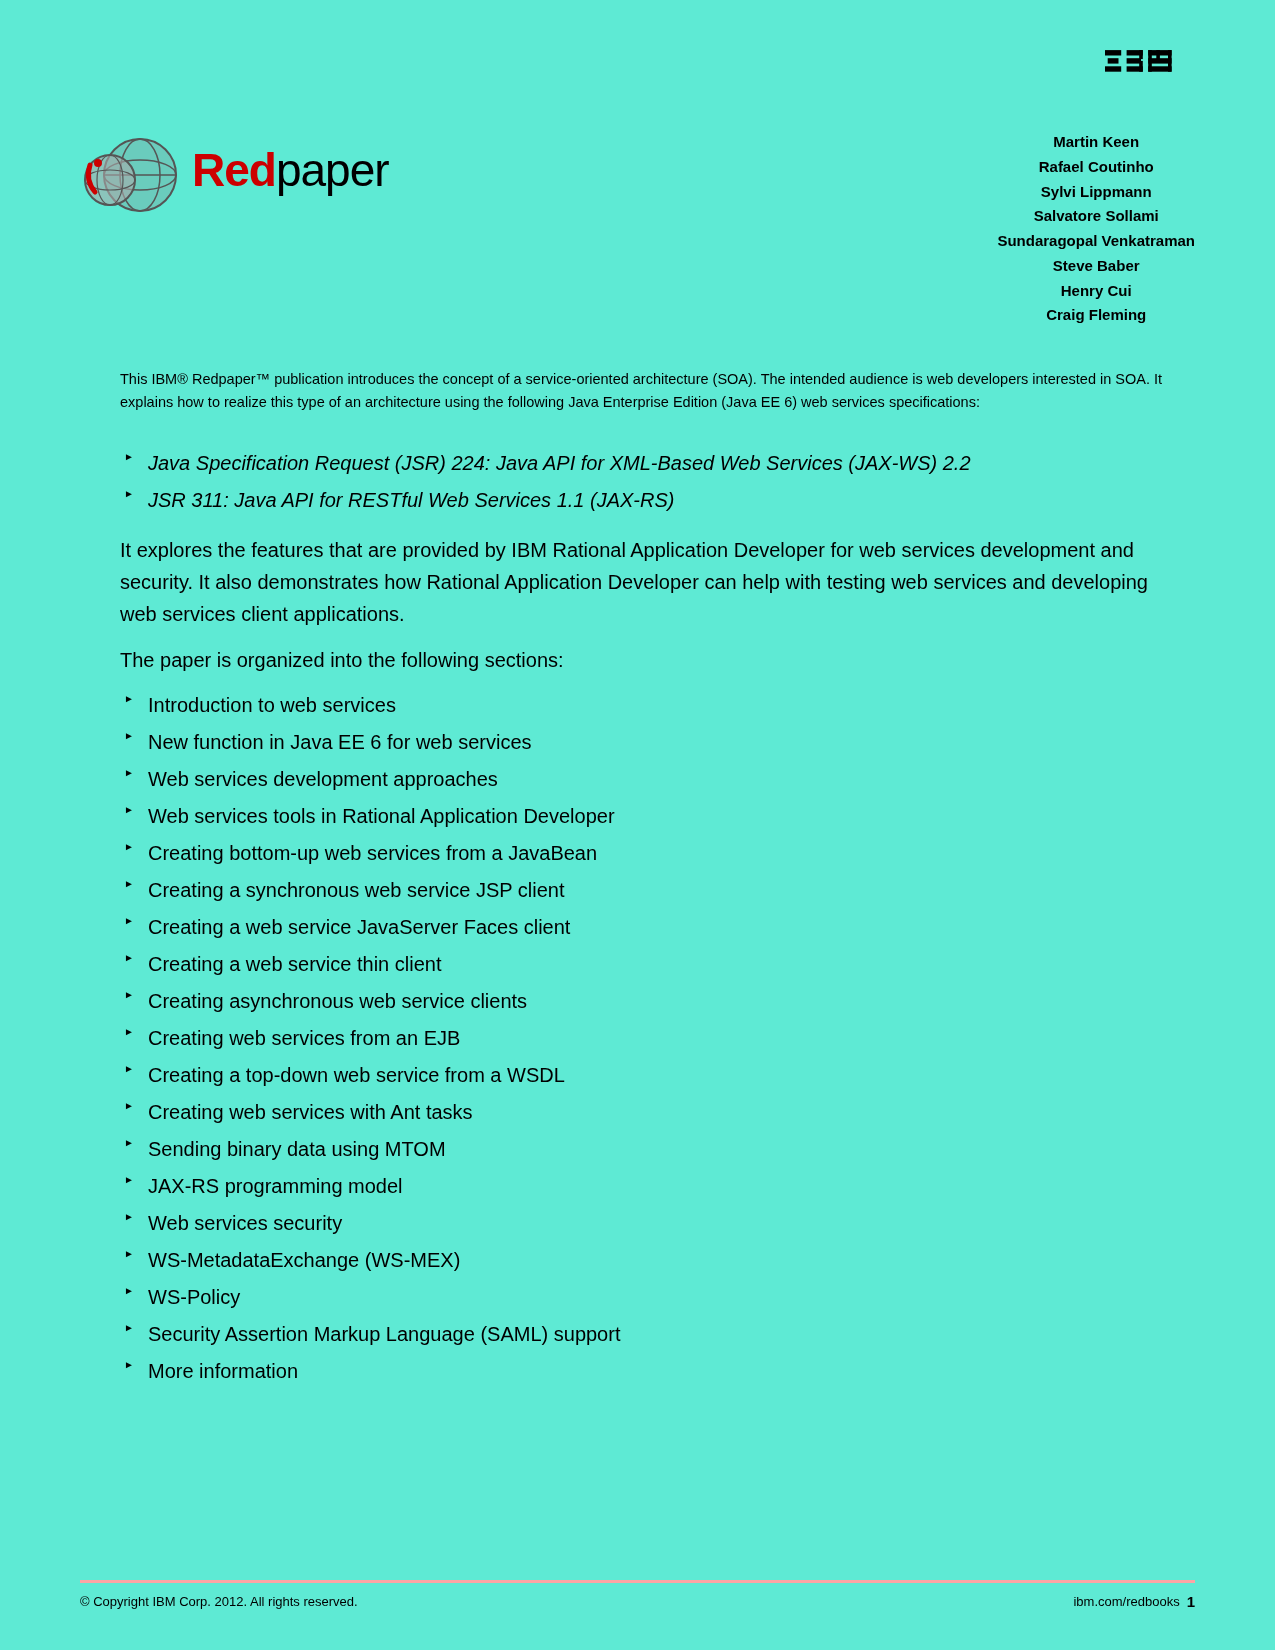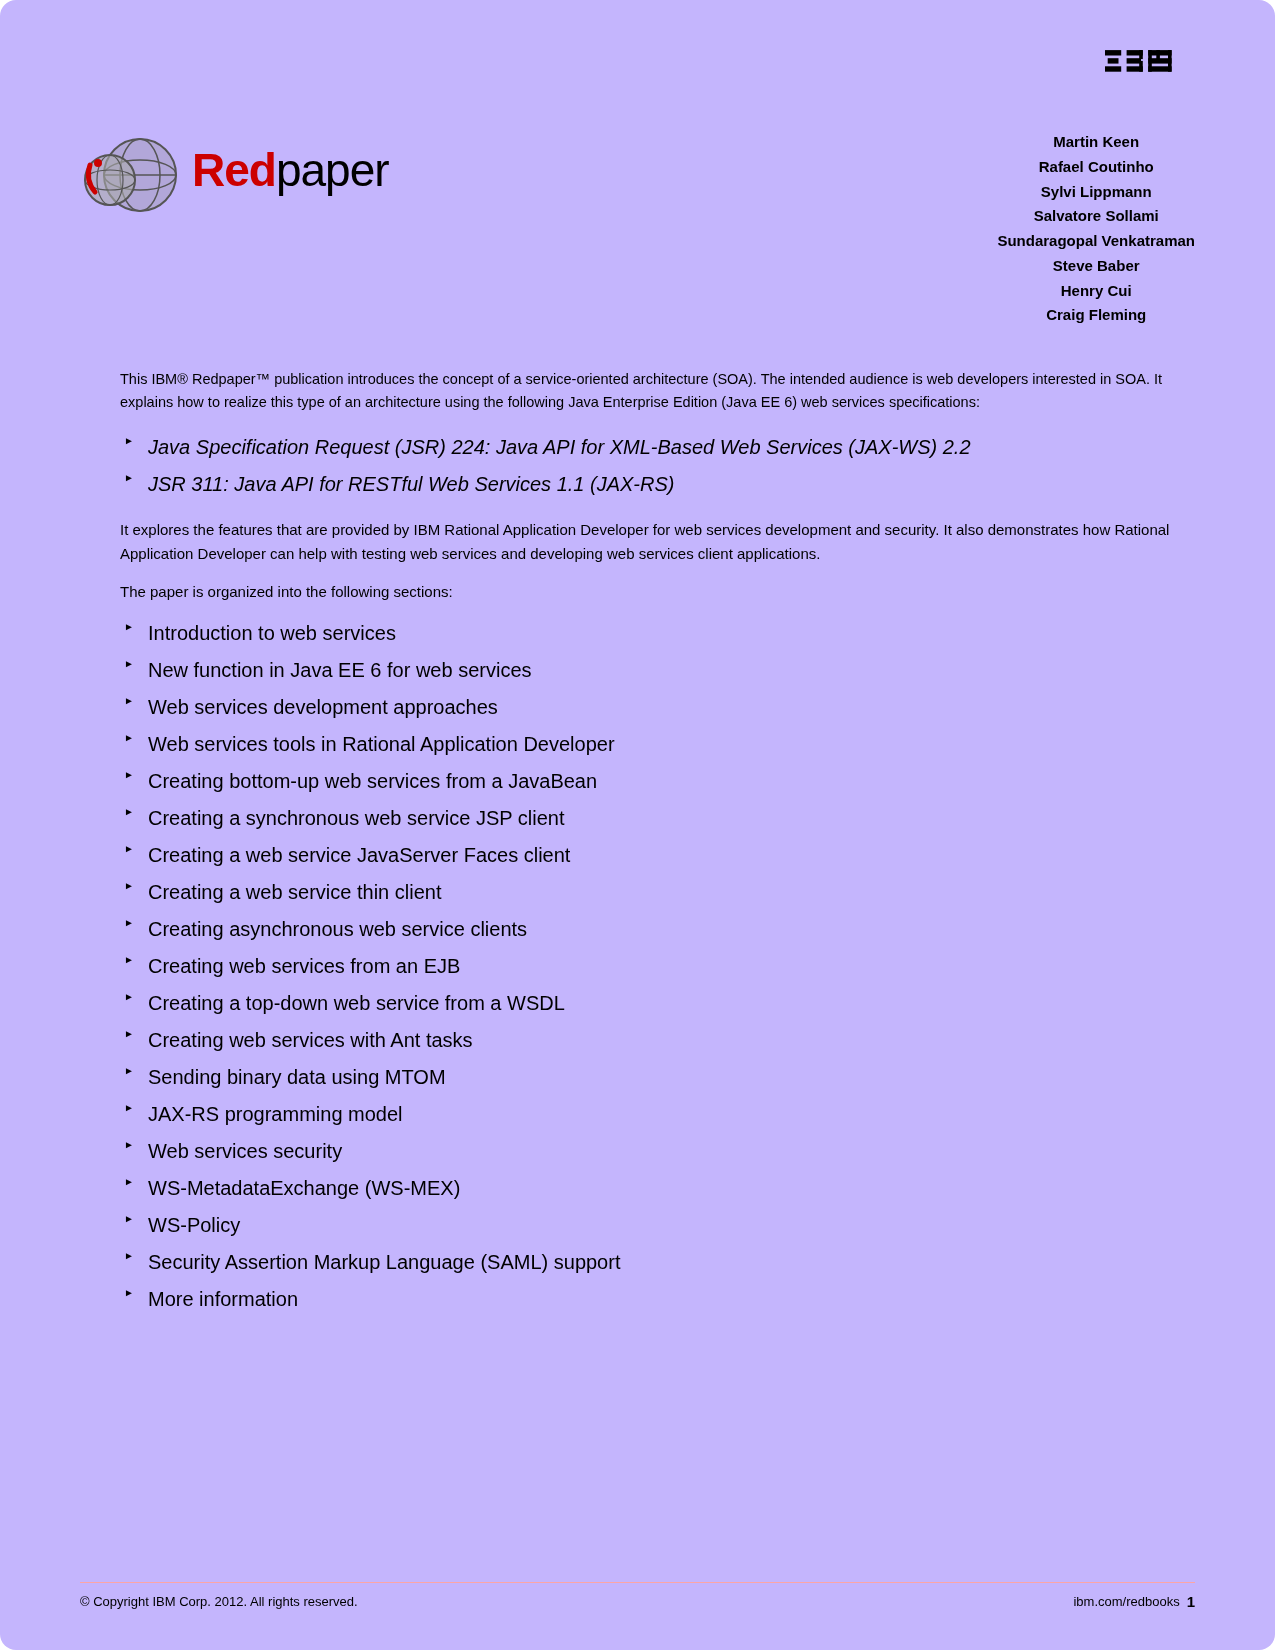--- a/index.html
+++ b/index.html
@@ -10,24 +10,23 @@
       background: #ffffff;
       font-family: Arial, Helvetica, sans-serif;
       font-size: 15px;
       color: #000000;
       position: relative;
     }
 
     .page {
       width: 1275px;
       min-height: 1650px;
-      background: #c4b5fd;
+      background: #5eead4;
       padding: 60px 80px 60px 80px;
       position: relative;
-      border-radius: 16px;
     }
 
     
     .ibm-logo {
       position: absolute;
       top: 50px;
       right: 80px;
       display: flex;
       flex-direction: column;
       gap: 4px;
@@ -86,21 +85,21 @@
 
     
     .body-content {
       padding-left: 40px;
       padding-right: 10px;
     }
 
     .intro-text {
       font-size: 14.5px;
       line-height: 1.6;
-      margin-bottom: 18px;
+      margin-bottom: 34px;
       color: #000;
     }
 
     .bullet-list {
       list-style: none;
       margin: 0 0 18px 0;
       padding: 0;
     }
 
     .bullet-list li {
@@ -120,36 +119,36 @@
       font-size: 10px;
       line-height: 1.8;
       color: #000;
     }
 
     .bullet-list li em {
       font-style: italic;
     }
 
     .section-text {
-      font-size: 15px;
+      font-size: 20px;
       line-height: 1.6;
       margin-bottom: 14px;
       color: #000;
     }
 
     
     .footer {
       position: absolute;
       bottom: 40px;
       left: 80px;
       right: 80px;
       display: flex;
       justify-content: space-between;
       align-items: center;
-      border-top: 1px solid #fca5a5;
+      border-top: 3px solid #fca5a5;
       padding-top: 10px;
     }
 
     .footer-left {
       font-size: 13px;
       color: #000;
     }
 
     .footer-right {
       font-size: 13px;

